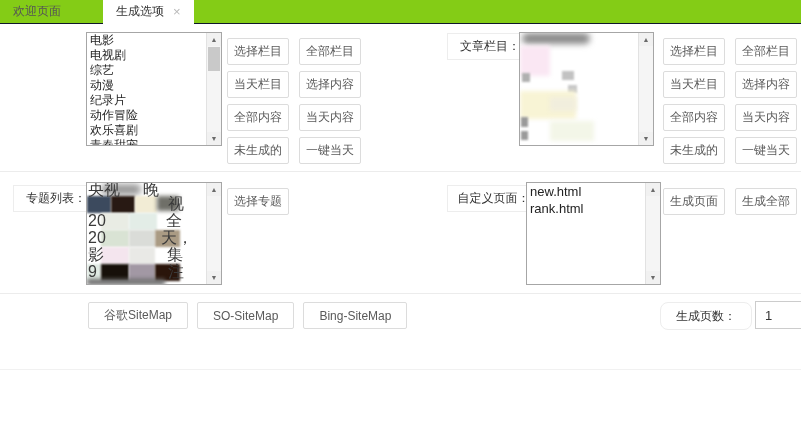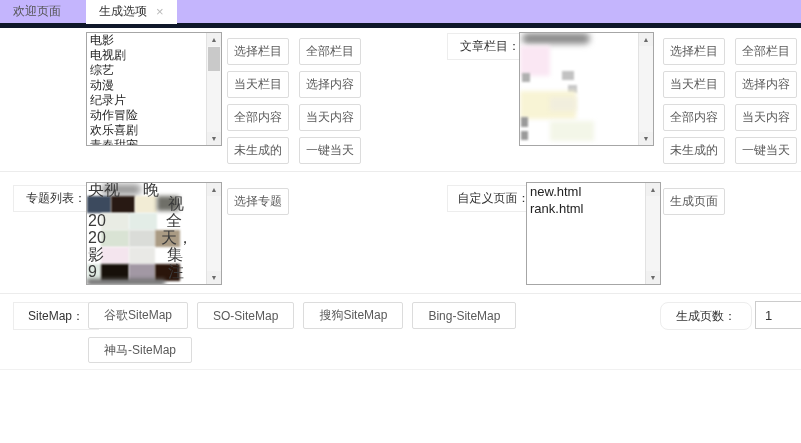--- a/index.html
+++ b/index.html
@@ -2,23 +2,23 @@
 <html><head>
 <meta charset="utf-8">
 <style>
   html,body{margin:0;padding:0;background:#fff;}
   #app{
     position:relative;width:801px;height:443px;overflow:hidden;
     font-family:"Liberation Sans","DejaVu Sans",sans-serif;
     font-size:12px;color:#333;background:#fff;
   }
   
-  .tabbar{position:absolute;left:0;top:0;width:801px;height:23px;background:#c4b5fd;border-bottom:5px solid #0f172a;display:flex;gap:12px;}
+  .tabbar{position:absolute;left:0;top:0;width:801px;height:23px;background:#84cc16;border-bottom:1px solid #0f172a;display:flex;}
   .tab{height:23px;display:flex;align-items:center;padding:0 13px;color:#555;cursor:default;}
-  .tab.active{background:#fff;color:#333;gap:9px;border-bottom:1px solid #fff;margin-bottom:-1px;}
+  .tab.active{background:#fff;color:#333;gap:9px;border-bottom:1px solid #fff;margin-bottom:-1px;margin-left:29px;}
   .tab-close{color:#b9b9b9;font-size:13px;line-height:1;}
   
   .flabel{position:absolute;background:#fff;border:1px solid #ededed;display:flex;align-items:center;justify-content:center;color:#333;}
   
   .listbox{position:absolute;background:#fff;border:1px solid #a6a6a6;overflow:hidden;padding-left:26px;}
   .list-items{position:absolute;left:0;top:0;right:14px;bottom:0;overflow:hidden;}
   .list-item{height:15px;line-height:15px;padding-left:3px;white-space:nowrap;color:#222;}
   .decor-layer{position:absolute;left:0;top:0;right:14px;bottom:0;overflow:hidden;}
   .frag{position:absolute;font-size:16px;line-height:14px;color:#3a3a3a;white-space:nowrap;z-index:2;}
   .blk{z-index:1;}
@@ -179,35 +179,33 @@
     <div class="sbar">
       <div class="sb-arrow">▲</div>
       <div class="sb-track"></div>
       <div class="sb-arrow">▼</div>
     </div>
   </div>
 
   <div class="btn-grid" style="left:663px;top:188px;">
 
   <button class="btn">生成页面</button>
+      <button class="btn">生成全部</button>
     </div>
 
   <div class="hr" style="top:293px;"></div>
 
-  <div class="flabel" style="left:13px;top:302px;width:84px;height:26px;">SiteMap：</div>
 
   <div class="btn-row" style="left:88px;top:302px;">
 
       <button class="btn">谷歌SiteMap</button>
       <button class="btn">SO-SiteMap</button>
-      <button class="btn">搜狗SiteMap</button>
       <button class="btn">Bing-SiteMap</button>
     </div>
 
-  <button class="btn btn-abs" style="left:88px;top:337px;">神马-SiteMap</button>
 
   <div class="flabel" style="left:660px;top:302px;width:90px;height:26px;border-radius:8px;">生成页数：</div>
 
   <input class="pages-input" type="text" value="1" style="">
 
   <div class="hr" style="top:369px;background:#f1f1f1;"></div>
 
 </div>
 
 </body></html>

